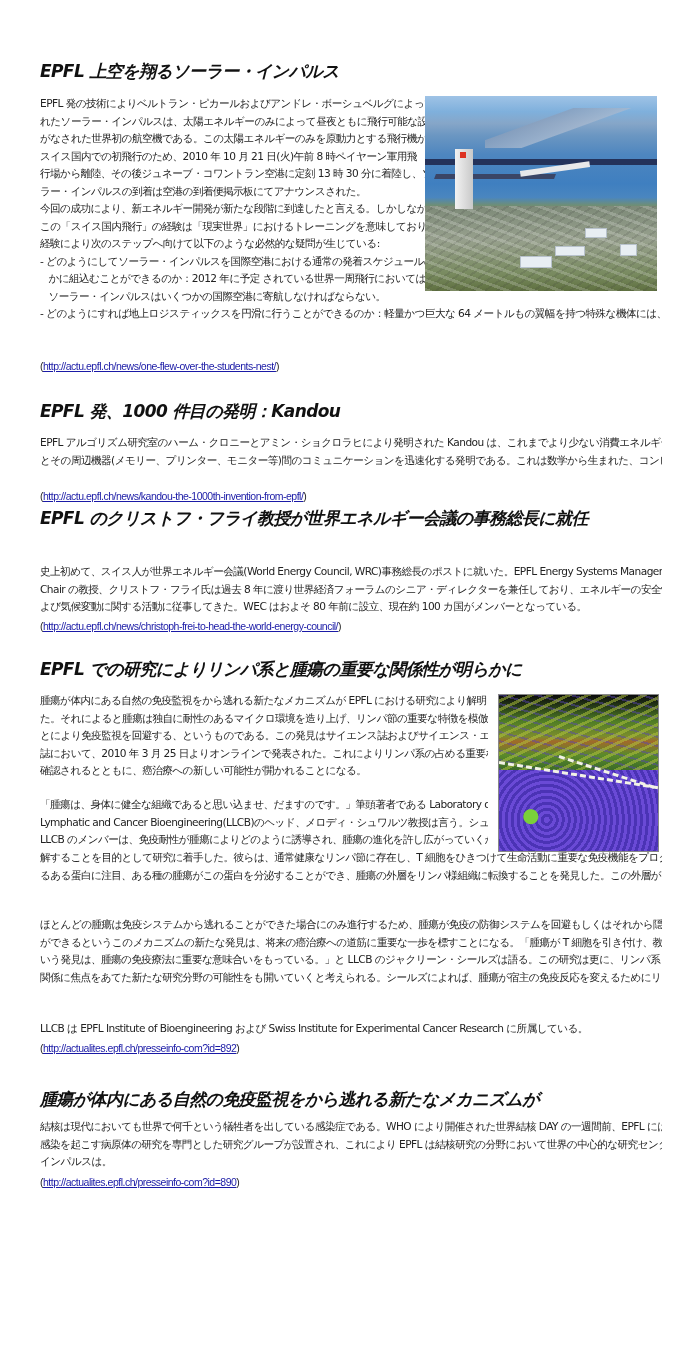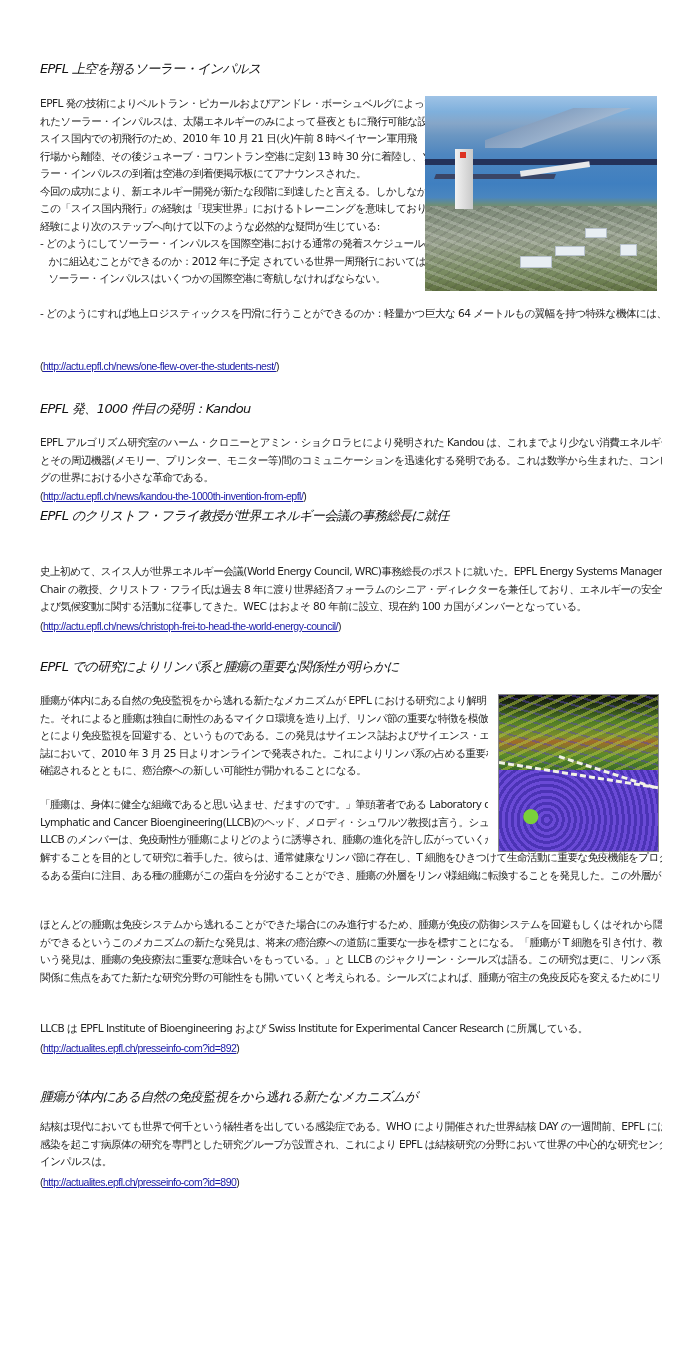--- a/index.html
+++ b/index.html
@@ -1,19 +1,19 @@
 <!DOCTYPE html>
 <html><head>
 <meta charset="utf-8">
 <style>
   html, body { margin: 0; padding: 0; background: #ffffff; }
   body { width: 700px; height: 1358px; position: relative; overflow: hidden;
          font-family: "DejaVu Sans", "Liberation Sans", sans-serif; color: #1a1a1a; }
   .page { position: absolute; left: 40px; top: 0; width: 622px; }
-  .h { position: absolute; left: 0; font-size: 13px; font-weight: normal; font-style: italic;
+  .h { position: absolute; left: 0; font-size: 17px; font-weight: bold; font-style: italic;
        letter-spacing: -0.6px; color: #111; white-space: nowrap; }
   .p { position: absolute; left: 0; font-size: 10.6px; line-height: 17.5px; letter-spacing: -0.55px;
        color: #222; margin: 0; text-align: justify; }
   .line { display: block; white-space: nowrap; overflow: hidden; }
   .link { position: absolute; left: 0; font-size: 10.5px; letter-spacing: -0.5px; color: #222;
           white-space: nowrap; font-family: "Liberation Sans", sans-serif; }
   .link a { color: #1a1aa6; text-decoration: underline; }
   .img { position: absolute; overflow: hidden; }
   
   .solar { left: 425px; top: 96px; width: 232px; height: 195px;
@@ -49,40 +49,40 @@
 </style>
 </head>
 <body>
 
 <div class="page">
 
   <div class="h" style="top:60px">EPFL 上空を翔るソーラー・インパルス</div>
   <div class="p" style="top:95px; width:385px">
     <span class="line">EPFL 発の技術によりベルトラン・ピカールおよびアンドレ・ボーシュベルグによって建造さ</span>
     <span class="line">れたソーラー・インパルスは、太陽エネルギーのみによって昼夜ともに飛行可能な設計</span>
+    <span class="line">がなされた世界初の航空機である。この太陽エネルギーのみを原動力とする飛行機が</span>
     <span class="line">スイス国内での初飛行のため、2010 年 10 月 21 日(火)午前 8 時ペイヤーン軍用飛</span>
     <span class="line">行場から離陸、その後ジュネーブ・コワントラン空港に定刻 13 時 30 分に着陸し、ソー</span>
     <span class="line">ラー・インパルスの到着は空港の到着便掲示板にてアナウンスされた。</span>
     <span class="line">今回の成功により、新エネルギー開発が新たな段階に到達したと言える。しかしながら、</span>
     <span class="line">この「スイス国内飛行」の経験は「現実世界」におけるトレーニングを意味しており、この</span>
     <span class="line">経験により次のステップへ向けて以下のような必然的な疑問が生じている:</span>
     <span class="line">- どのようにしてソーラー・インパルスを国際空港における通常の発着スケジュールのな</span>
     <span class="line" style="white-space:pre">   かに組込むことができるのか：2012 年に予定 されている世界一周飛行においては、</span>
     <span class="line" style="white-space:pre">   ソーラー・インパルスはいくつかの国際空港に寄航しなければならない。</span>
   </div>
   <div class="p" style="top:305px; width:622px">
     <span class="line">- どのようにすれば地上ロジスティックスを円滑に行うことができるのか：軽量かつ巨大な 64 メートルもの翼幅を持つ特殊な機体には、特別な注</span>
   </div>
   <div class="link" style="top:360px">(<a href="#">http://actu.epfl.ch/news/one-flew-over-the-students-nest/</a>)</div>
 
   <div class="h" style="top:400px">EPFL 発、1000 件目の発明：Kandou</div>
   <div class="p" style="top:434px; width:622px">
     <span class="line">EPFL アルゴリズム研究室のハーム・クロニーとアミン・ショクロラヒにより発明された Kandou は、これまでより少ない消費エネルギーでプロセッサー</span>
     <span class="line">とその周辺機器(メモリー、プリンター、モニター等)間のコミュニケーションを迅速化する発明である。これは数学から生まれた、コンピューティン</span>
-    <span class="line">グの世界における小さな革命である。</span>
   </div>
   <div class="link" style="top:490px">(<a href="#">http://actu.epfl.ch/news/kandou-the-1000th-invention-from-epfl/</a>)</div>
 
   <div class="h" style="top:507px">EPFL のクリストフ・フライ教授が世界エネルギー会議の事務総長に就任</div>
   <div class="p" style="top:563px; width:622px">
     <span class="line">史上初めて、スイス人が世界エネルギー会議(World Energy Council, WRC)事務総長のポストに就いた。EPFL Energy Systems Management</span>
     <span class="line">Chair の教授、クリストフ・フライ氏は過去 8 年に渡り世界経済フォーラムのシニア・ディレクターを兼任しており、エネルギーの安全性、反汚職、お</span>
     <span class="line">よび気候変動に関する活動に従事してきた。WEC はおよそ 80 年前に設立、現在約 100 カ国がメンバーとなっている。</span>
   </div>
   <div class="link" style="top:620px">(<a href="#">http://actu.epfl.ch/news/christoph-frei-to-head-the-world-energy-council/</a>)</div>

